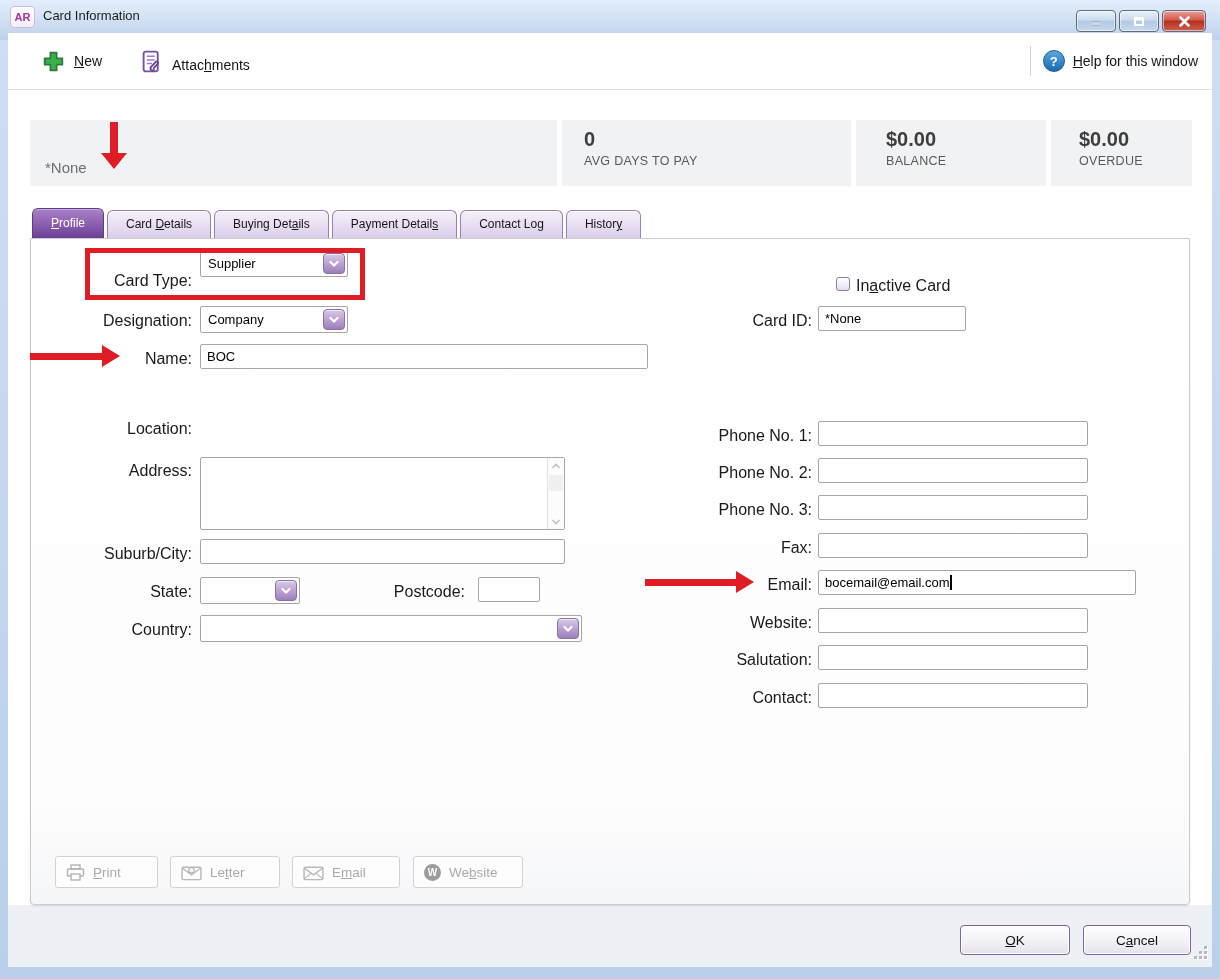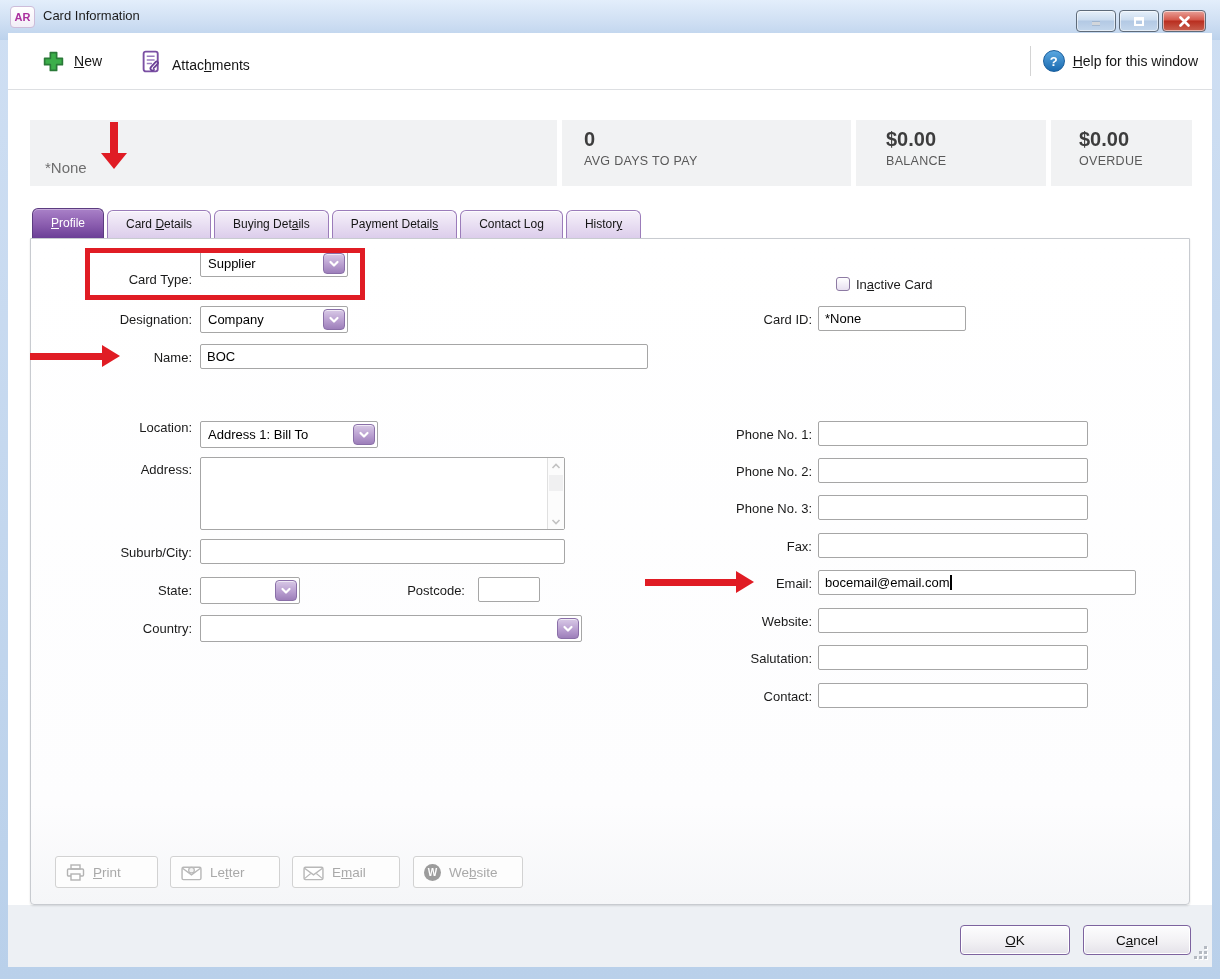--- a/index.html
+++ b/index.html
@@ -62,21 +62,21 @@
   .tab.active { background:linear-gradient(#a981c8 0%,#8a5cae 55%,#6b3f96 100%);
     color:#fff; border-color:#5c3c80; height:30px; margin-top:-2px; line-height:29px;
     box-shadow:inset 0 1px 0 rgba(255,255,255,.35); }
 
   .tabpage { position:absolute; left:30px; top:238px; width:1160px; height:667px;
     background:linear-gradient(#ffffff 0%, #fdfdfe 85%, #f5f6f8 100%);
     border:1px solid #c8cbd0; border-radius:0 0 4px 4px; z-index:1;
     box-shadow:0 1px 2px rgba(0,0,0,.12); }
 
   
-  .flabel { position:absolute; font-size:13px; color:#1a1a1a; text-align:right; z-index:2; }
+  .flabel { position:absolute; font-size:16px; color:#1a1a1a; text-align:right; z-index:2; }
   .tbox { position:absolute; background:#fff; border:1px solid #a6a6a6; border-radius:2px;
     font-size:13px; color:#000; padding:0 6px; display:flex; align-items:center; z-index:2; }
   .combo { position:absolute; background:#fff; border:1px solid #a6a6a6; border-radius:2px;
     font-size:13px; color:#000; z-index:2; }
   .combo .cval { position:absolute; left:7px; top:0; bottom:0; display:flex; align-items:center; }
   .drop { position:absolute; right:2px; top:2px; bottom:2px; width:22px; border-radius:4px;
     background:linear-gradient(#d8c9e6 0%,#b99fd0 55%,#9d7fba 100%); border:1px solid #8a6fa8;
     display:flex; align-items:center; justify-content:center;
     box-shadow:inset 0 1px 0 rgba(255,255,255,.6); }
   .checkbox { position:absolute; width:14px; height:14px; border:1px solid #8d7aa3; border-radius:3px;
@@ -212,28 +212,20 @@
         </svg>
       </span>
   </div>
 
   <div class="flabel" style="left:30px; top:350px; width:162px;">Name:</div>
   <div class="tbox" style="left:200px; top:344px; width:448px; height:25px;">
     <span>BOC</span>
   </div>
 
   <div class="flabel" style="left:30px; top:420px; width:162px;">Location:</div>
-  <div class="combo" style="left:200px; top:421px; width:178px; height:27px;">
-    <span class="cval">Address 1: Bill To</span>
-    <span class="drop">
-        <svg width="12" height="12" viewBox="0 0 12 12">
-          <path d="M2.5 4 L6 7.5 L9.5 4" fill="none" stroke="#fff" stroke-width="2.2" stroke-linecap="round" stroke-linejoin="round"></path>
-        </svg>
-      </span>
-  </div>
 
   <div class="flabel" style="left:30px; top:462px; width:162px;">Address:</div>
   <div class="tbox" style="left:200px; top:457px; width:365px; height:73px; align-items:flex-start; padding:0;">
     <span style="padding:4px 6px;"></span>
     <span class="scrollbar">
       <span class="sb-ch" style="top:0;">
           <svg width="10" height="9" viewBox="0 0 10 9">
             <path d="M1.5 6 L5 2.5 L8.5 6" fill="none" stroke="#c2c2c2" stroke-width="1.6"></path>
           </svg>
         </span>

